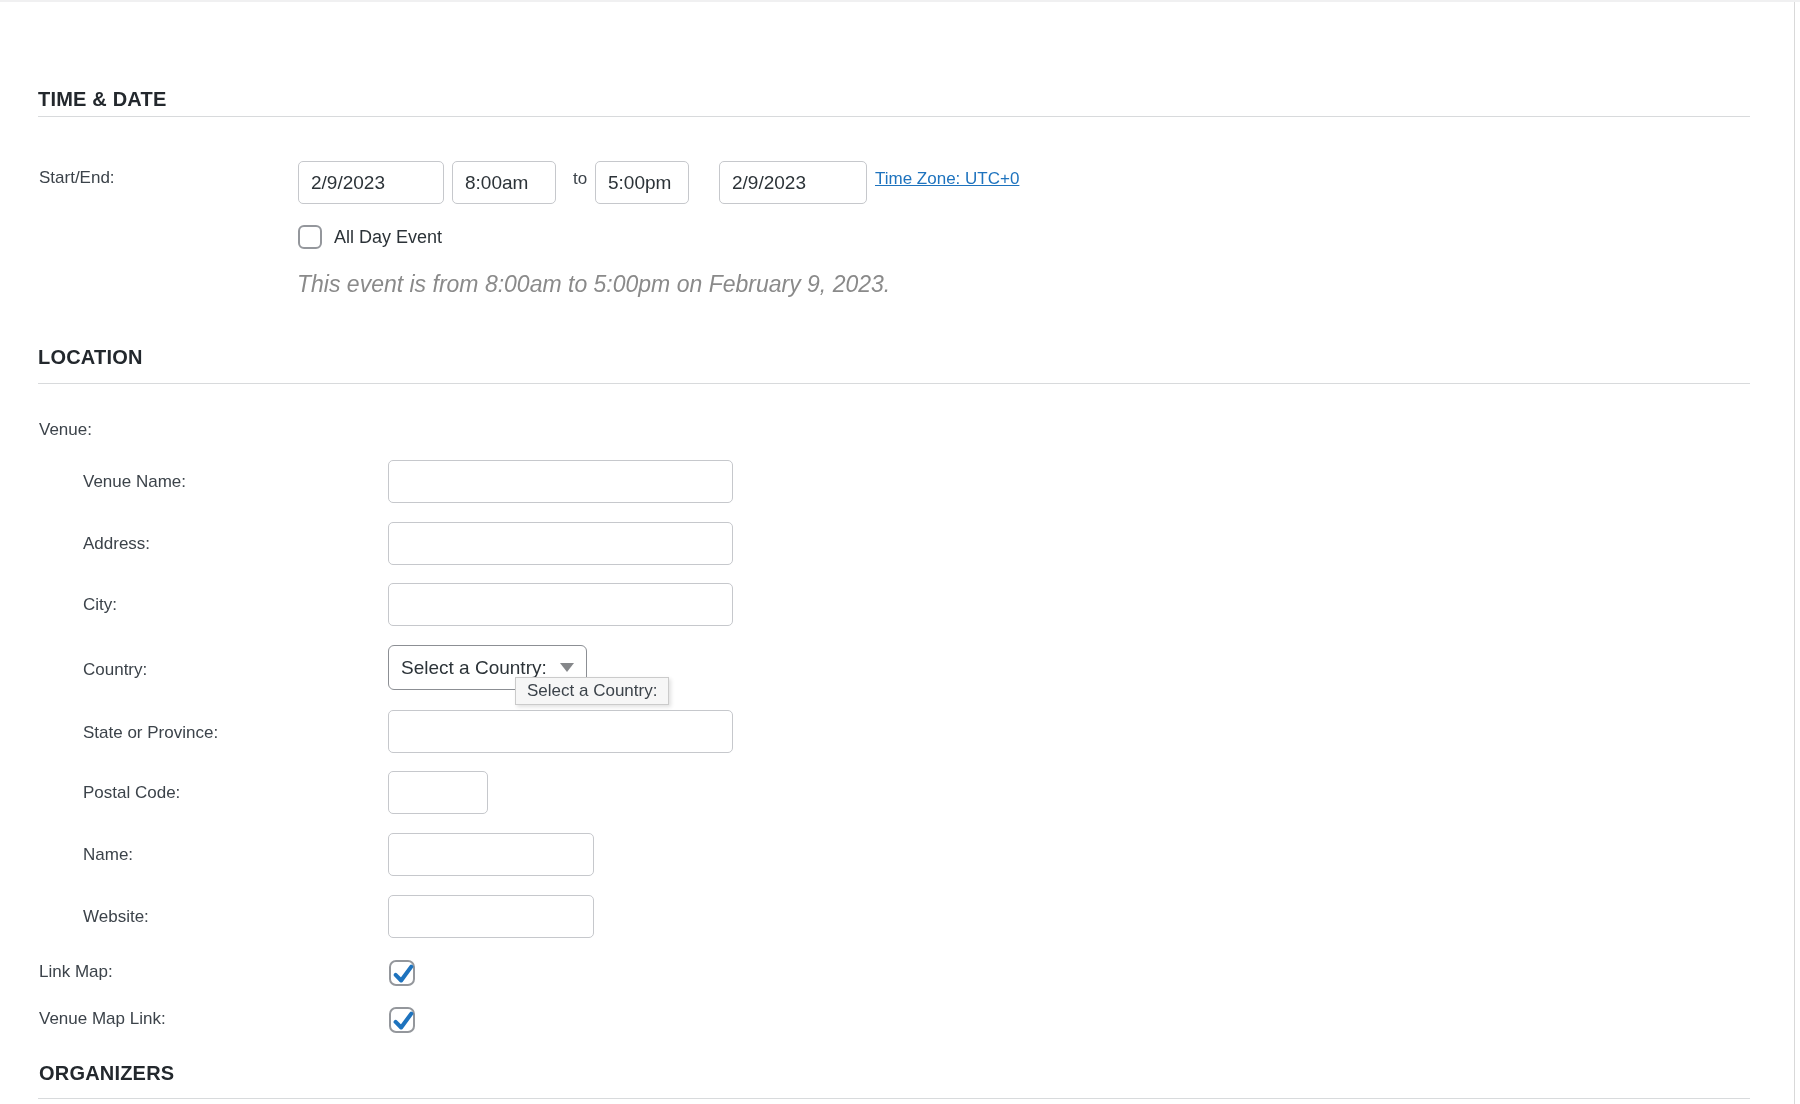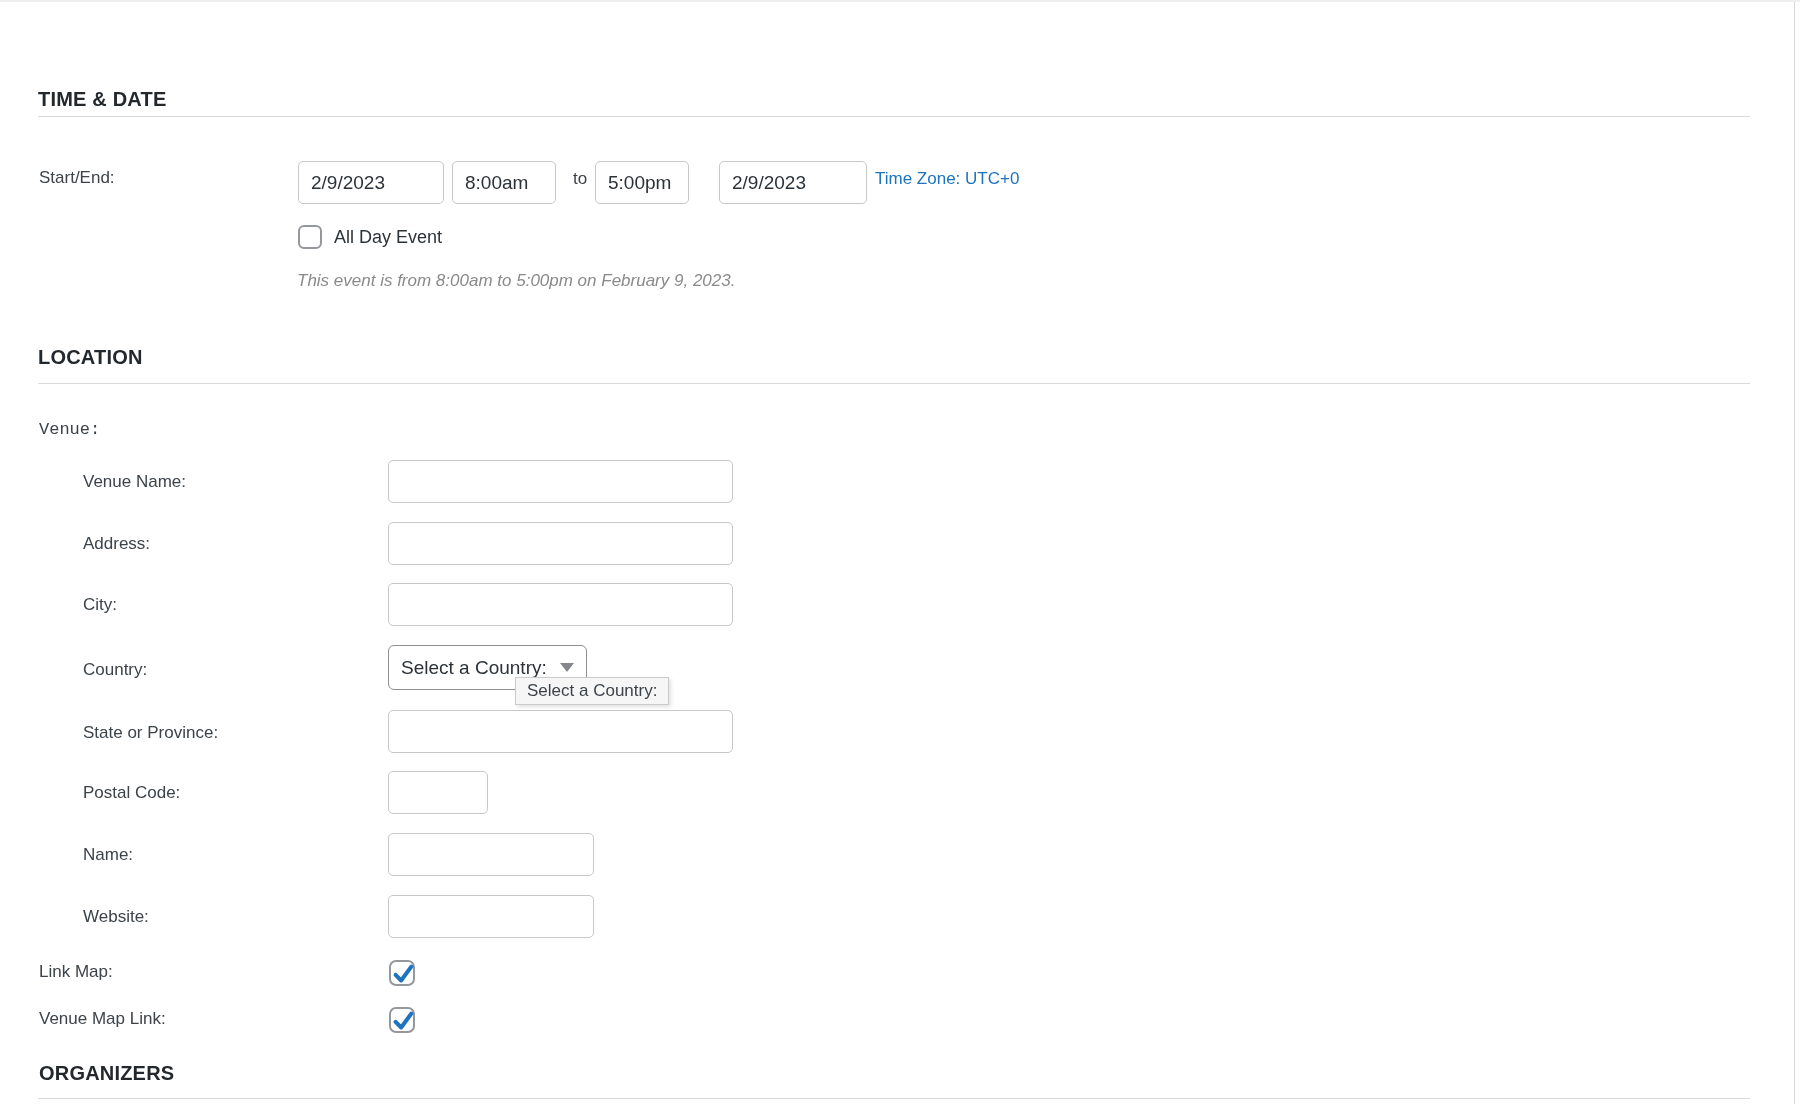--- a/index.html
+++ b/index.html
@@ -18,35 +18,35 @@
   
   .section-heading{position:absolute;margin:0;font-size:20px;font-weight:700;color:#23282d;letter-spacing:.2px;}
   .h-timedate{left:38px;top:86px;}
   .h-location{left:38px;top:344px;}
   .h-organizers{left:39px;top:1060px;}
   .divider{position:absolute;left:38px;width:1712px;height:1px;background:#d8dadc;}
   .div-timedate{top:114px;} .div-location{top:381px;} .div-organizers{top:1096px;}
   
   .lbl{position:absolute;font-size:17px;color:#3c434a;line-height:20px;}
   .lbl-startend{left:39px;top:166px;}
-  .lbl-venue{left:39px;top:418px;font-family:Liberation Mono, monospace;}
+  .lbl-venue{left:39px;top:418px;}
   .lbl-showmap{left:39px;top:960px;}
   .lbl-showmaplink{left:39px;top:1007px;}
   .field-lbl{left:83px;}
   .fl-0{top:470px;} .fl-1{top:532px;} .fl-2{top:593px;} .fl-3{top:658px;}
   .fl-4{top:721px;} .fl-5{top:781px;} .fl-6{top:843px;} .fl-7{top:905px;}
   
   .inp{position:absolute;height:43px;border:1px solid #c6c8cc;border-radius:5px;background:#fff;
        font-family:inherit;font-size:19px;color:#2c3338;padding:4px 12px;box-sizing:border-box;outline:none;}
   .inp-d1{left:298px;top:159px;width:146px;}
   .inp-t1{left:452px;top:159px;width:104px;}
   .inp-t2{left:595px;top:159px;width:94px;}
   .inp-d2{left:719px;top:159px;width:148px;}
   .to-label{position:absolute;left:573px;top:167px;font-size:17px;color:#3c434a;}
-  .tz-link{position:absolute;left:875px;top:167px;font-size:17px;color:#1e73be;cursor:pointer;}
+  .tz-link{position:absolute;left:875px;top:167px;font-size:17px;color:#1e73be;text-decoration:underline;cursor:pointer;}
   .fi-0{left:388px;top:458px;width:345px;}
   .fi-1{left:388px;top:520px;width:345px;}
   .fi-2{left:388px;top:581px;width:345px;}
   .fi-4{left:388px;top:708px;width:345px;}
   .fi-5{left:388px;top:769px;width:100px;}
   .fi-6{left:388px;top:831px;width:206px;}
   .fi-7{left:388px;top:893px;width:206px;}
   
   .select{position:absolute;left:388px;top:643px;width:199px;height:45px;border:1px solid #8c8f94;border-radius:6px;
           background:#fff;display:flex;align-items:center;padding:0 12px;box-sizing:border-box;
@@ -57,21 +57,21 @@
            white-space:nowrap;z-index:2;}
   
   .checkbox{position:absolute;background:#fff;border:2px solid #94979c;border-radius:6px;box-sizing:border-box;cursor:pointer;}
   .checkbox svg{display:none;}
   .checkbox.checked svg{display:block;}
   .cb-allday{left:298px;top:223px;width:24px;height:24px;}
   .lbl-allday{position:absolute;left:334px;top:225px;font-size:18px;color:#2c3338;}
   .cb-map{width:26px;height:26px;border-radius:7px;}
   .cb-showmap{left:389px;top:958px;}
   .cb-showmaplink{left:389px;top:1005px;}
-  .summary{position:absolute;left:297px;top:269px;margin:0;font-size:17px;font-style:italic;color:#8a8a8a;}
+  .summary{position:absolute;left:297px;top:269px;margin:0;font-size:23px;font-style:italic;color:#8a8a8a;}
 </style>
 </head>
 <body>
 
 <div class="page">
 
   <div class="right-border"></div>
 
   <h3 class="section-heading h-timedate">TIME &amp; DATE</h3>
   <div class="divider div-timedate"></div>

